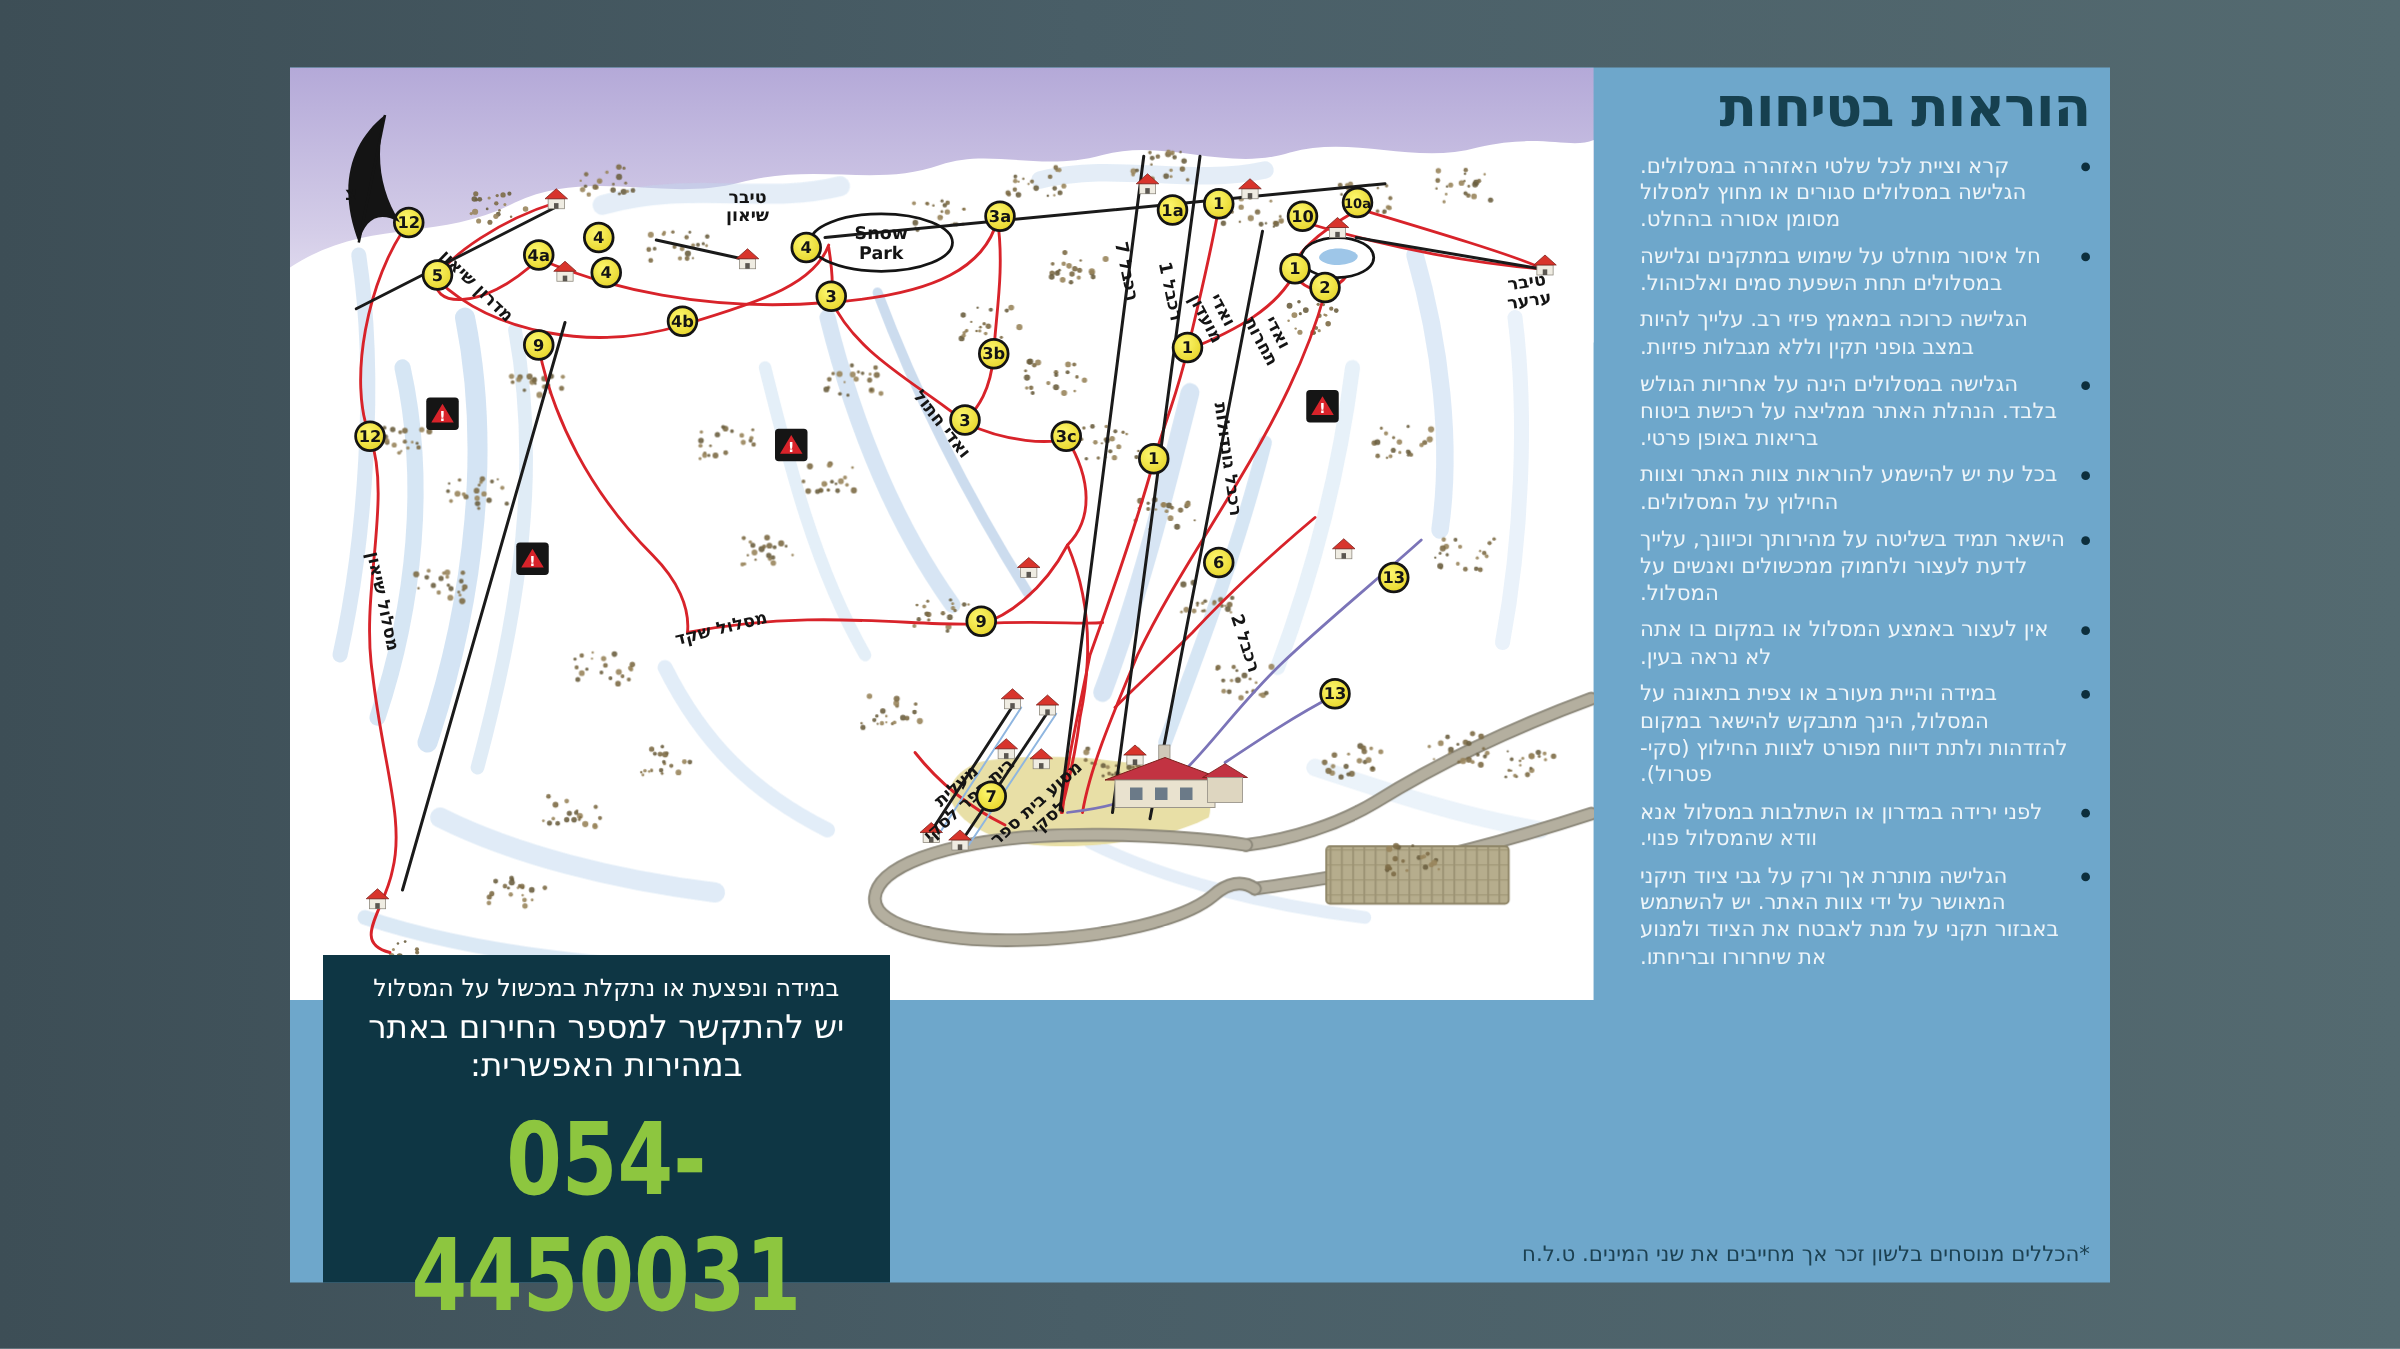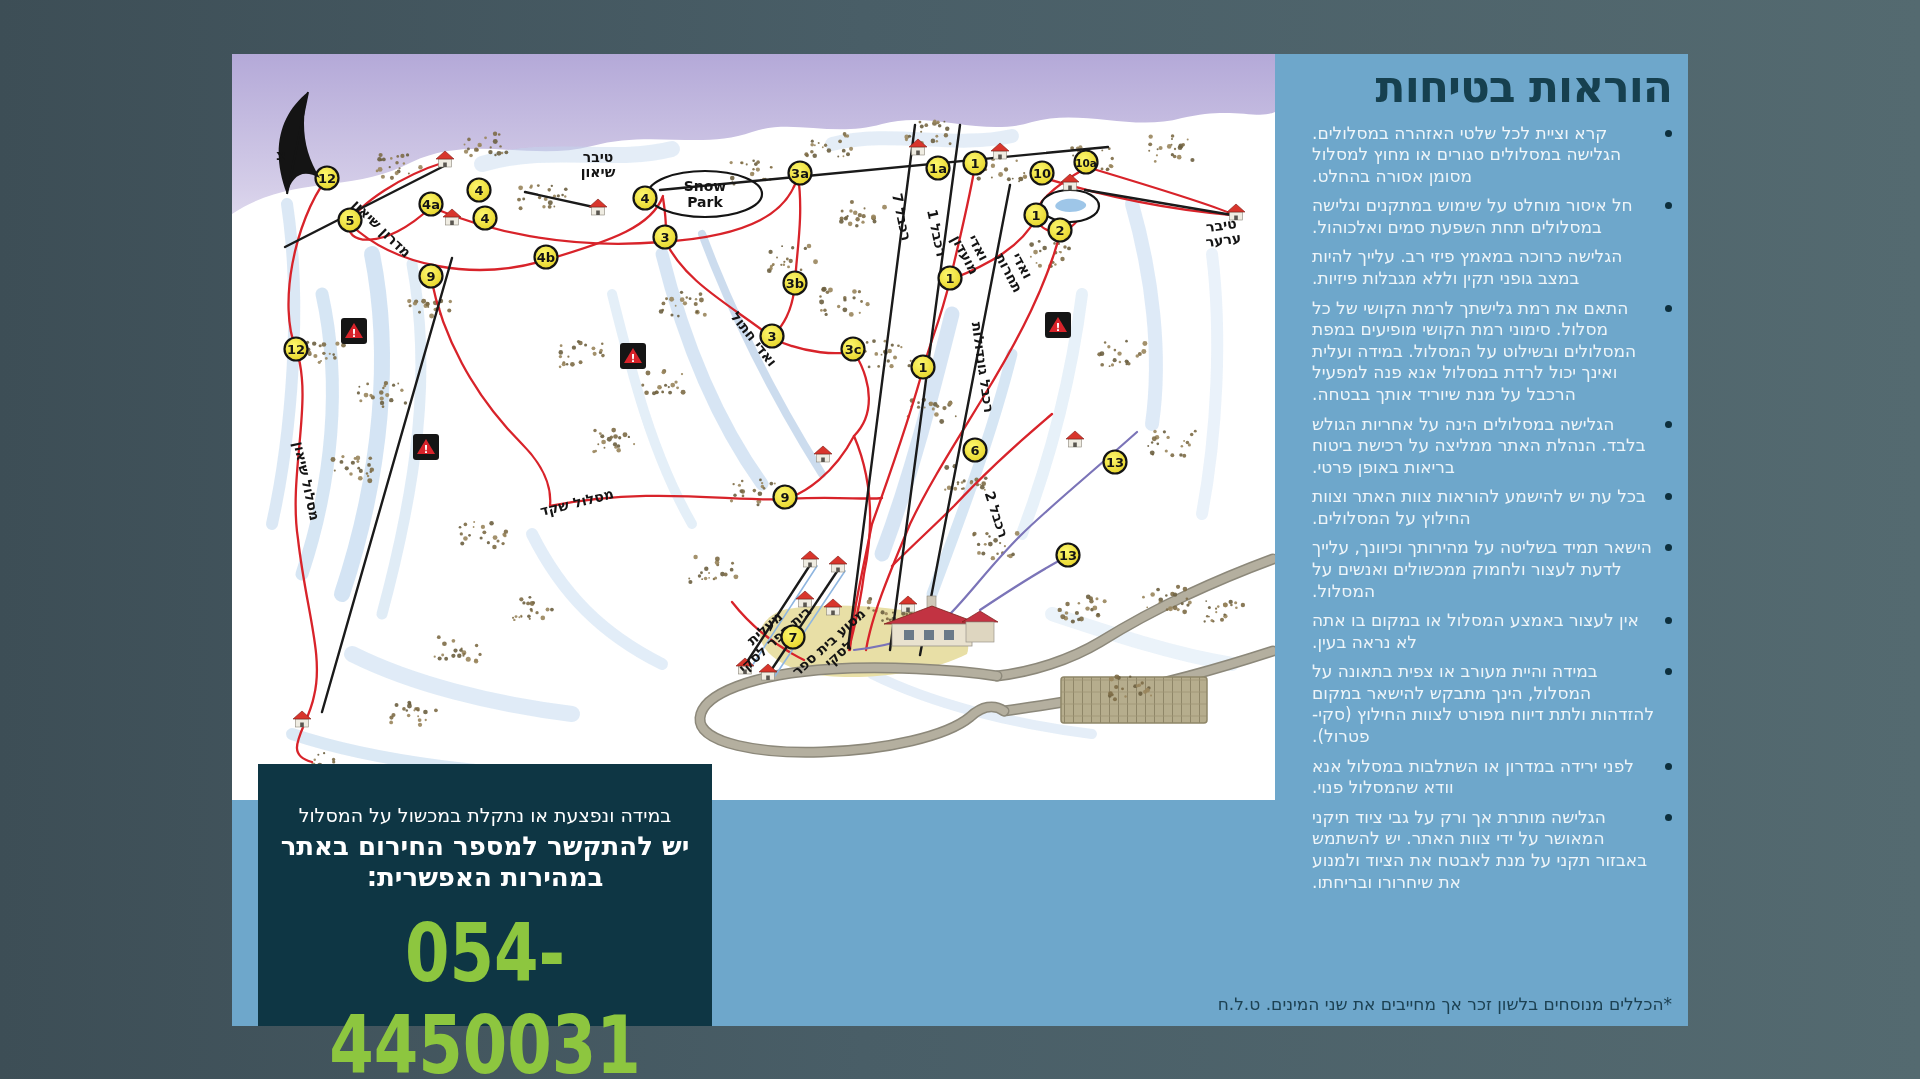--- a/index.html
+++ b/index.html
@@ -16,22 +16,22 @@
          padding:8px 16px 0 10px;direction:rtl;color:#eef5f9;}
   .panel h1{font-size:44px;font-weight:bold;color:#16404f;margin:0 0 10px 0;letter-spacing:-1px;line-height:1.15;}
   ul.rules{list-style:none;margin:0;padding:0;}
   li.itm{display:flex;gap:7px;margin-bottom:8px;font-size:17px;line-height:1.27;text-align:left;}
   li.itm .dot{flex:0 0 auto;width:7px;height:7px;border-radius:50%;background:#0d2f3d;margin-top:7px;}
   li.itm.nb .dot{visibility:hidden;}
   .footnote{position:absolute;bottom:12px;right:16px;direction:rtl;color:#1c4152;font-size:17px;}
   
   .ebox{position:absolute;left:26px;top:710px;width:454px;height:262px;background:#0e3644;
         color:#fff;text-align:center;direction:rtl;box-sizing:border-box;padding:16px 10px 0 10px;}
-  .ebox .l1{font-size:19px;margin-bottom:5px;margin-top:24px;}
-  .ebox .l2,.ebox .l3{font-size:26px;font-weight:bold;line-height:1.2;}
+  .ebox .l1{font-size:19px;margin-bottom:5px;}
+  .ebox .l2,.ebox .l3{font-size:26px;font-weight:normal;line-height:1.2;}
   .ebox .phone{margin-top:14px;color:#8dc63f;font-size:64px;font-weight:bold;direction:ltr;
                transform:scale(1,1.25);transform-origin:center top;letter-spacing:0;}
   
   .trail{fill:none;stroke:#d8232a;stroke-width:2.3;stroke-linecap:round;}
   .trail-purple{fill:none;stroke:#7b74b8;stroke-width:2.2;stroke-linecap:round;}
   .lift{fill:none;stroke:#1a1a1a;stroke-width:2.4;stroke-linecap:round;}
   .lift-blue{fill:none;stroke:#8fb6e0;stroke-width:1.6;stroke-linecap:round;}
   .road-casing{fill:none;stroke:#8c887a;stroke-width:11;stroke-linecap:round;}
   .road{fill:none;stroke:#b4af9f;stroke-width:8;stroke-linecap:round;}
   .map-label{font-family:"DejaVu Sans",sans-serif;font-weight:bold;font-size:14px;fill:#141414;}
@@ -1273,24 +1273,20 @@
           <span class="dot"></span>
           <span>קרא וציית לכל שלטי האזהרה במסלולים. הגלישה במסלולים סגורים או מחוץ למסלול מסומן אסורה בהחלט.</span>
         </li>
         <li class="itm">
           <span class="dot"></span>
           <span>חל איסור מוחלט על שימוש במתקנים וגלישה במסלולים תחת השפעת סמים ואלכוהול.</span>
         </li>
         <li class="itm nb">
           <span class="dot"></span>
           <span>הגלישה כרוכה במאמץ פיזי רב. עלייך להיות במצב גופני תקין וללא מגבלות פיזיות.</span>
-        </li>
-        <li class="itm">
-          <span class="dot"></span>
-          <span>התאם את רמת גלישתך לרמת הקושי של כל מסלול. סימוני רמת הקושי מופיעים במפת המסלולים ובשילוט על המסלול. במידה ועלית ואינך יכול לרדת במסלול אנא פנה למפעיל הרכבל על מנת שיוריד אותך בבטחה.</span>
         </li>
         <li class="itm">
           <span class="dot"></span>
           <span>הגלישה במסלולים הינה על אחריות הגולש בלבד. הנהלת האתר ממליצה על רכישת ביטוח בריאות באופן פרטי.</span>
         </li>
         <li class="itm">
           <span class="dot"></span>
           <span>בכל עת יש להישמע להוראות צוות האתר וצוות החילוץ על המסלולים.</span>
         </li>
         <li class="itm">

